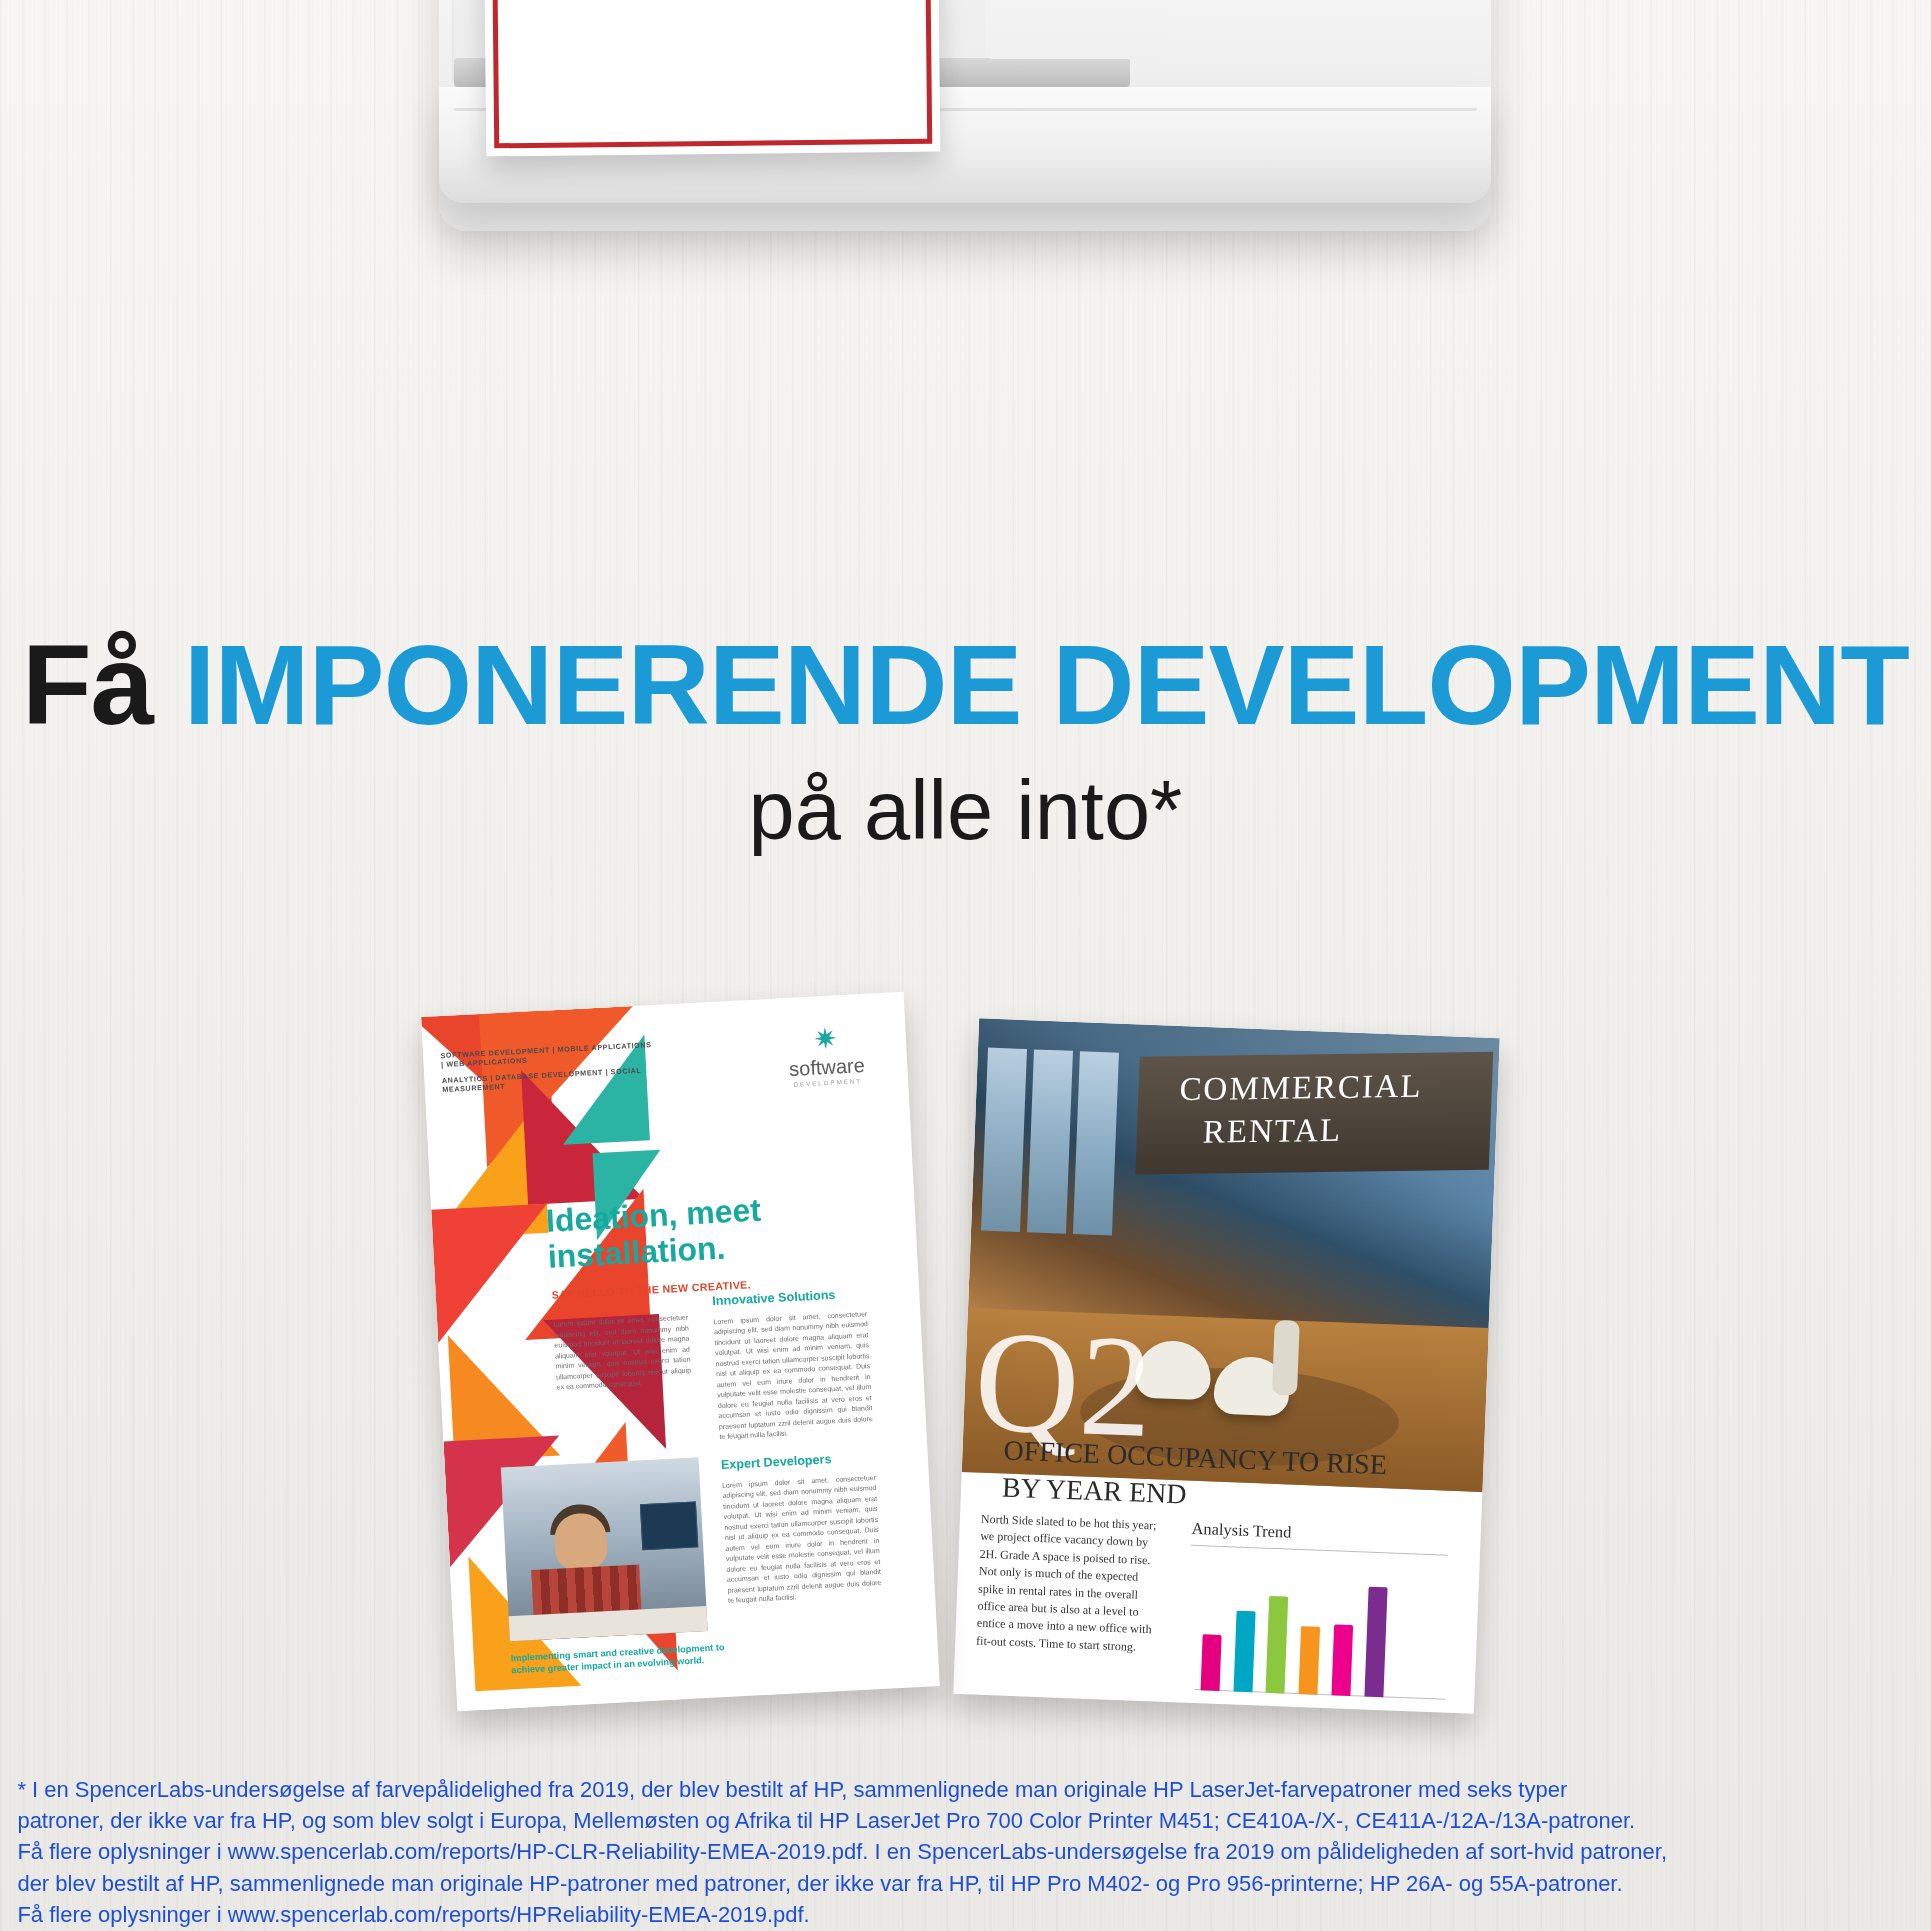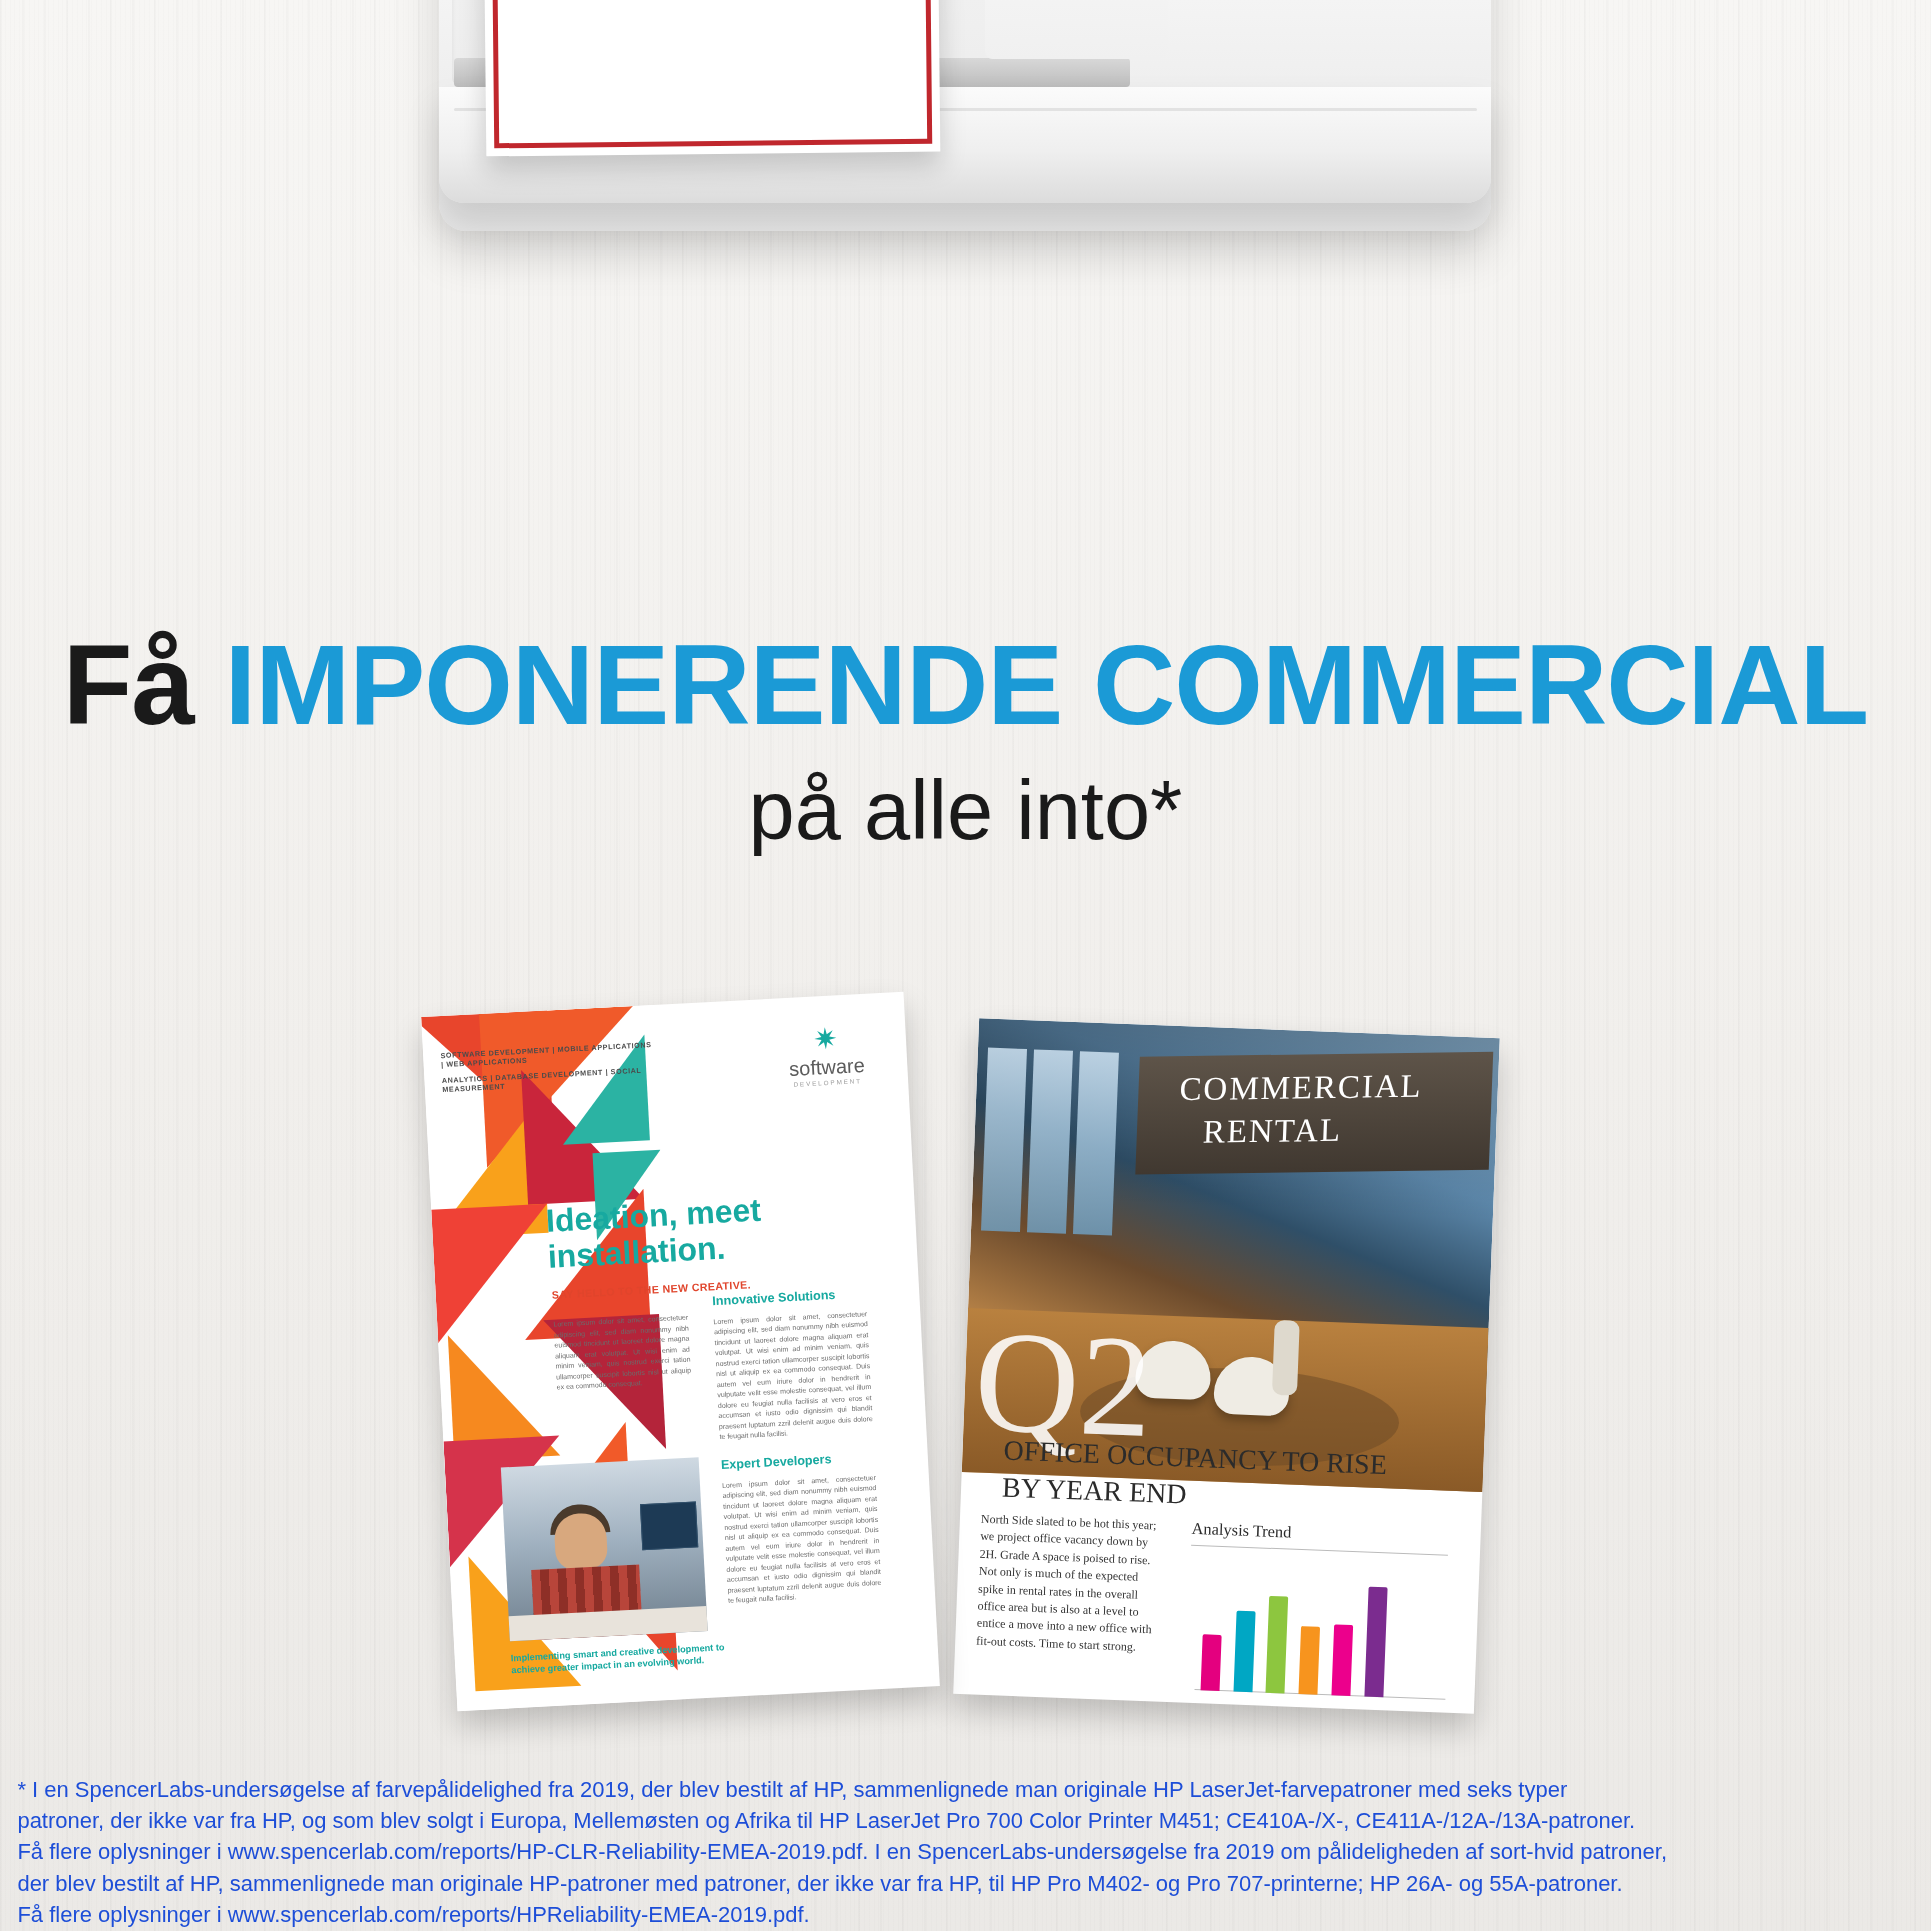--- a/index.html
+++ b/index.html
@@ -220,21 +220,21 @@
       
 
       
 
     </div>
   </div>
 </div>
 
 <div class="headline">
   <span class="ph-word">Få</span>
-  <span class="accent">IMPONERENDE COMMERCIAL</span>
+  <span class="accent">IMPONERENDE DEVELOPMENT</span>
 </div>
 <div class="subhead">på alle into*</div>
 
 <div class="brochures">
 
   <div class="bro-right">
     <div class="cr-photo">
       <span class="cr-window" style="left:9.7px"></span>
       <span class="cr-window" style="left:56px"></span>
       <span class="cr-window" style="left:102px"></span>
@@ -328,16 +328,16 @@
 
     <div class="sd-footer">Implementing smart and creative development to achieve greater impact in an evolving world.</div>
   </div>
 
 </div>
 
 <div class="footnote">
   <div>* I en SpencerLabs-undersøgelse af farvepålidelighed fra 2019, der blev bestilt af HP, sammenlignede man originale HP LaserJet-farvepatroner med seks typer</div>
   <div>patroner, der ikke var fra HP, og som blev solgt i Europa, Mellemøsten og Afrika til HP LaserJet Pro 700 Color Printer M451; CE410A-/X-, CE411A-/12A-/13A-patroner.</div>
   <div>Få flere oplysninger i www.spencerlab.com/reports/HP-CLR-Reliability-EMEA-2019.pdf. I en SpencerLabs-undersøgelse fra 2019 om pålideligheden af sort-hvid patroner,</div>
-  <div>der blev bestilt af HP, sammenlignede man originale HP-patroner med patroner, der ikke var fra HP, til HP Pro M402- og Pro 707-printerne; HP 26A- og 55A-patroner.</div>
+  <div>der blev bestilt af HP, sammenlignede man originale HP-patroner med patroner, der ikke var fra HP, til HP Pro M402- og Pro 956-printerne; HP 26A- og 55A-patroner.</div>
   <div>Få flere oplysninger i www.spencerlab.com/reports/HPReliability-EMEA-2019.pdf.</div>
 </div>
 
 
 </body></html>

